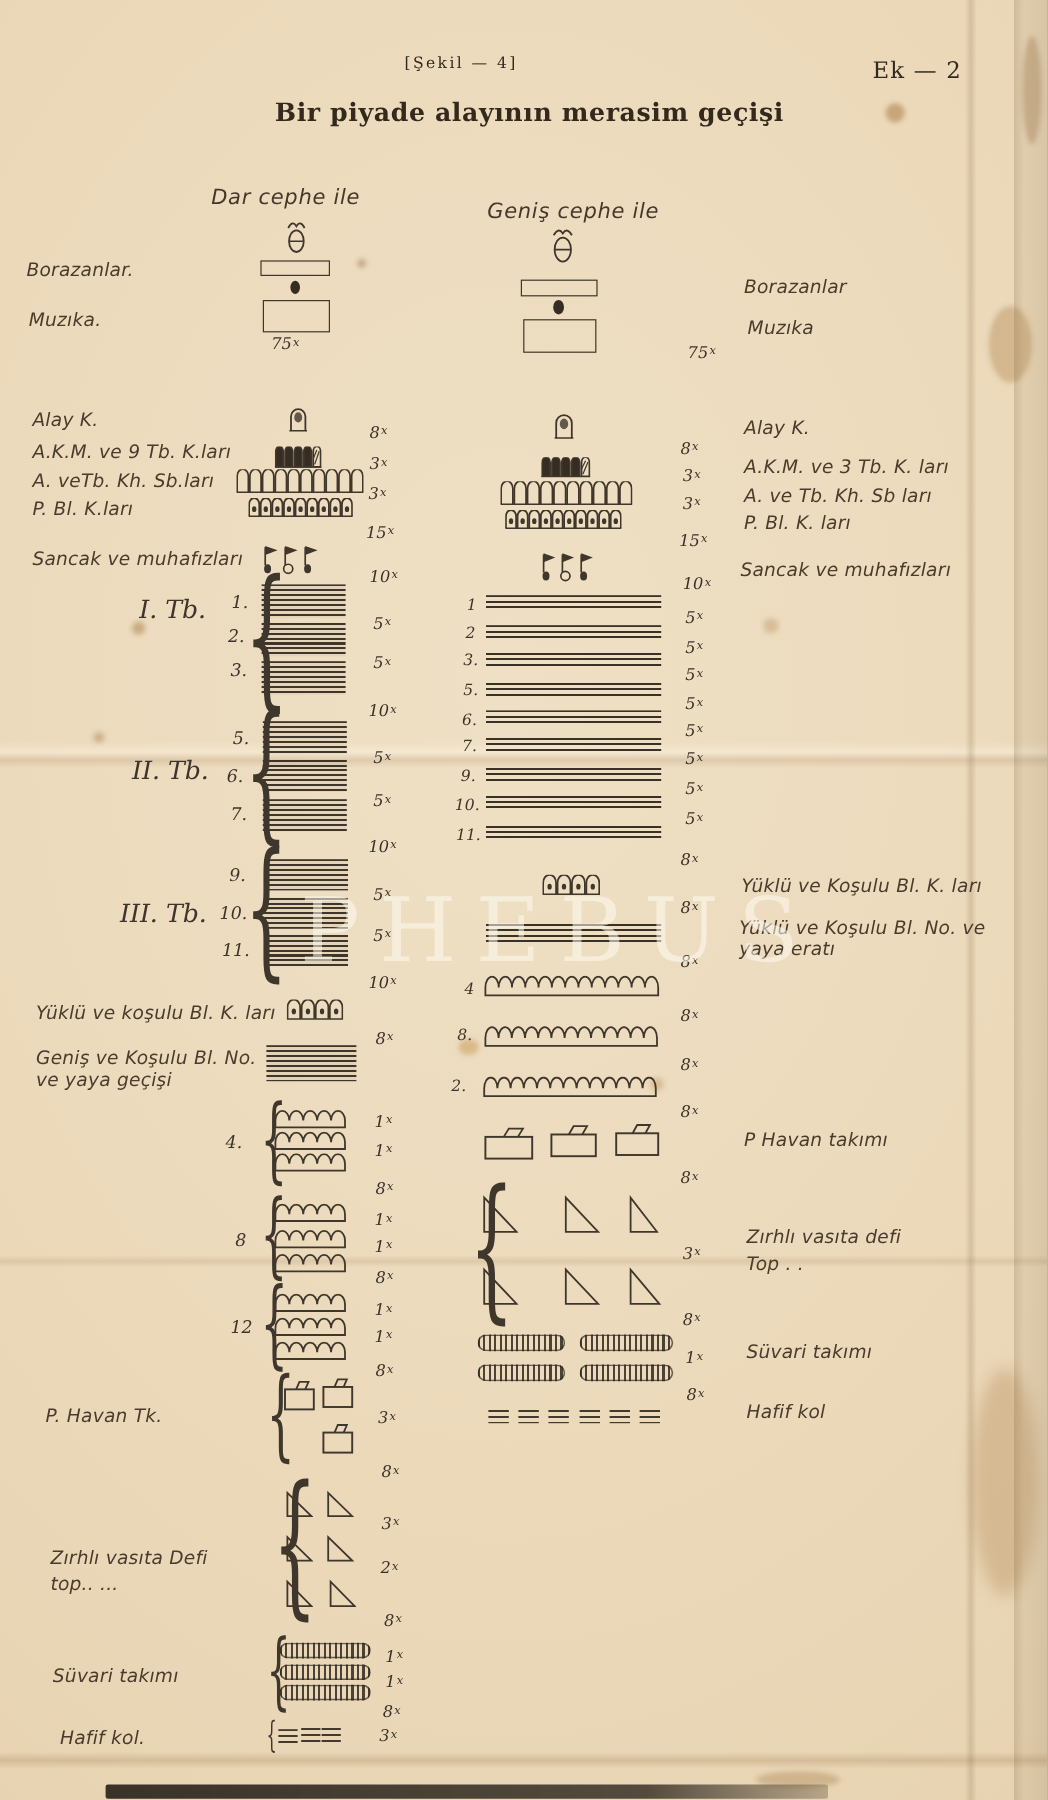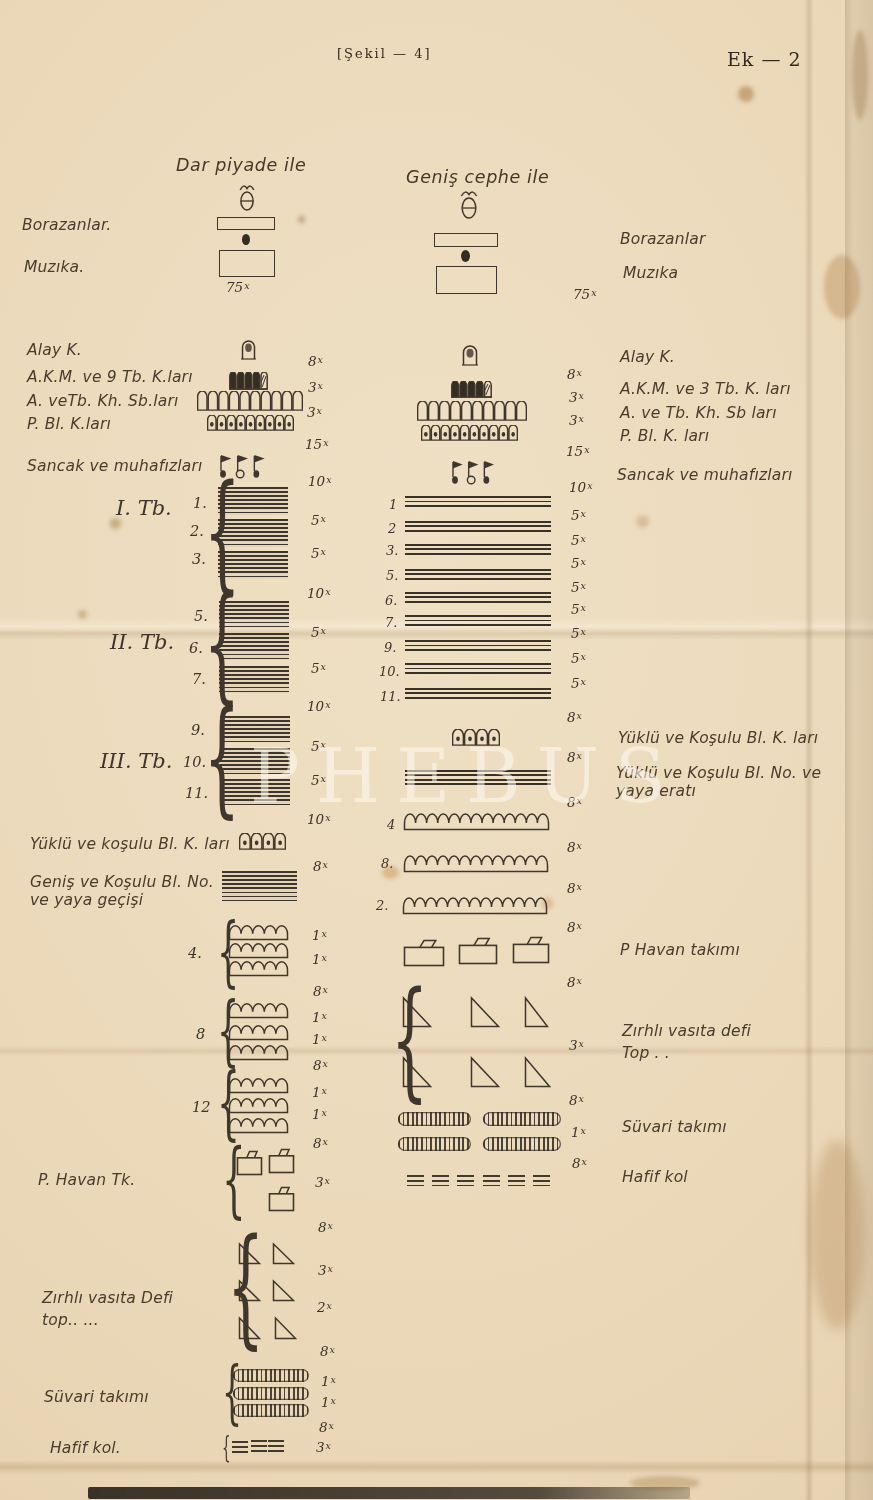--- a/index.html
+++ b/index.html
@@ -58,23 +58,24 @@
   <div class="stain" style="left:636px;top:515px;width:13px;height:13px;background:rgba(170,120,60,.3);"></div>
   <div class="stain" style="left:810px;top:1140px;width:55px;height:190px;background:rgba(160,110,55,.28);filter:blur(6px);"></div>
   <div class="stain" style="left:382px;top:866px;width:17px;height:13px;background:rgba(195,142,70,.45);"></div>
   <div class="stain" style="left:542px;top:898px;width:11px;height:11px;background:rgba(180,130,65,.35);"></div>
   <div class="stain" style="left:630px;top:1476px;width:70px;height:14px;background:rgba(150,105,50,.3);"></div>
   <div class="stain" style="left:852px;top:30px;width:16px;height:90px;background:rgba(140,95,45,.3);"></div>
   <div id="right-edge"></div>
 
   <div id="fig-label" class="printed">[Şekil — 4]</div>
   <div id="annex-label" class="printed">Ek — 2</div>
+  <div id="page-title" class="printed">Bir piyade alayının merasim geçişi</div>
 
   <div id="diagram">
-      <div class="txt colhead" style="left: 176px; top: 155px;">Dar piyade ile</div>
+      <div class="txt colhead" style="left: 176px; top: 155px;">Dar cephe ile</div>
       <div class="txt colhead" style="left: 406px; top: 167px;">Geniş cephe ile</div>
       <div class="txt hand" style="left: 22px; top: 216px;">Borazanlar.</div>
       <div class="txt hand" style="left: 24px; top: 258px;">Muzıka.</div>
       <div class="txt hand" style="left: 27px; top: 341px;">Alay K.</div>
       <div class="txt hand" style="left: 27px; top: 368px;">A.K.M. ve 9 Tb. K.ları</div>
       <div class="txt hand" style="left: 27px; top: 392px;">A. veTb. Kh. Sb.ları</div>
       <div class="txt hand" style="left: 27px; top: 415px;">P. Bl. K.ları</div>
       <div class="txt hand" style="left: 27px; top: 457px;">Sancak ve muhafızları</div>
       <div class="txt hand" style="left: 30px; top: 835px;">Yüklü ve koşulu Bl. K. ları</div>
       <div class="txt hand" style="left: 30px; top: 873px;">Geniş ve Koşulu Bl. No.</div>

